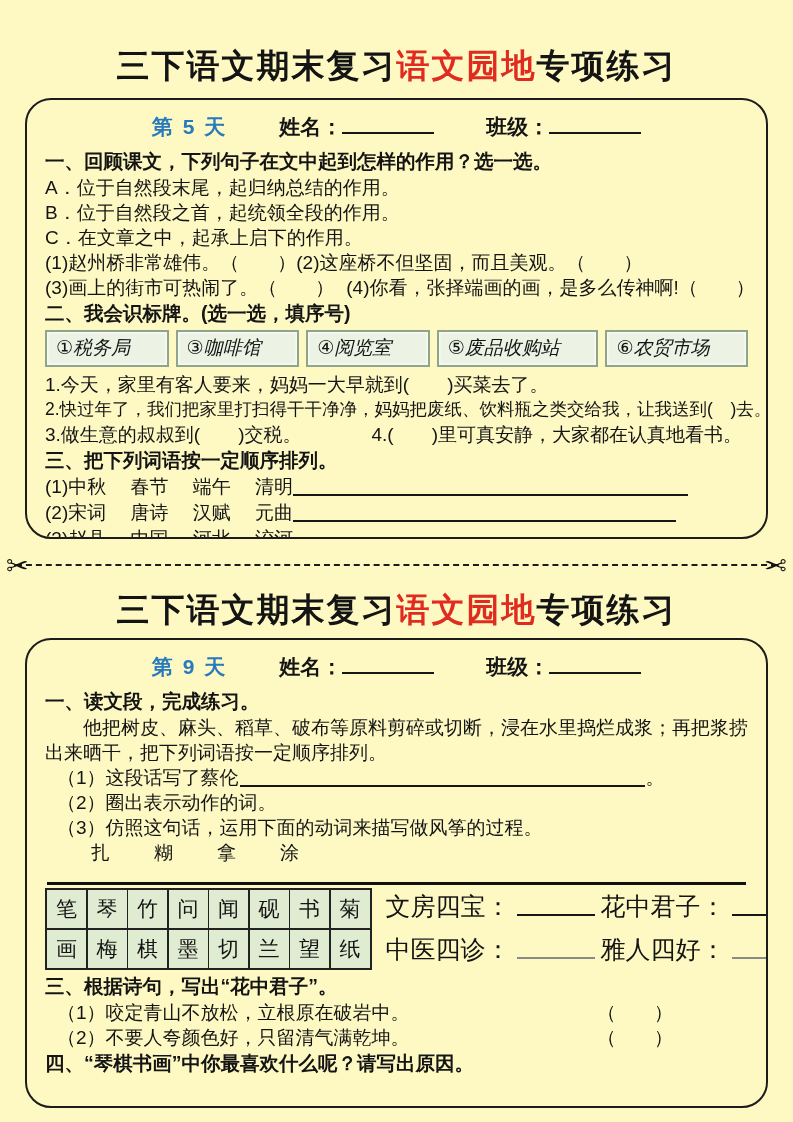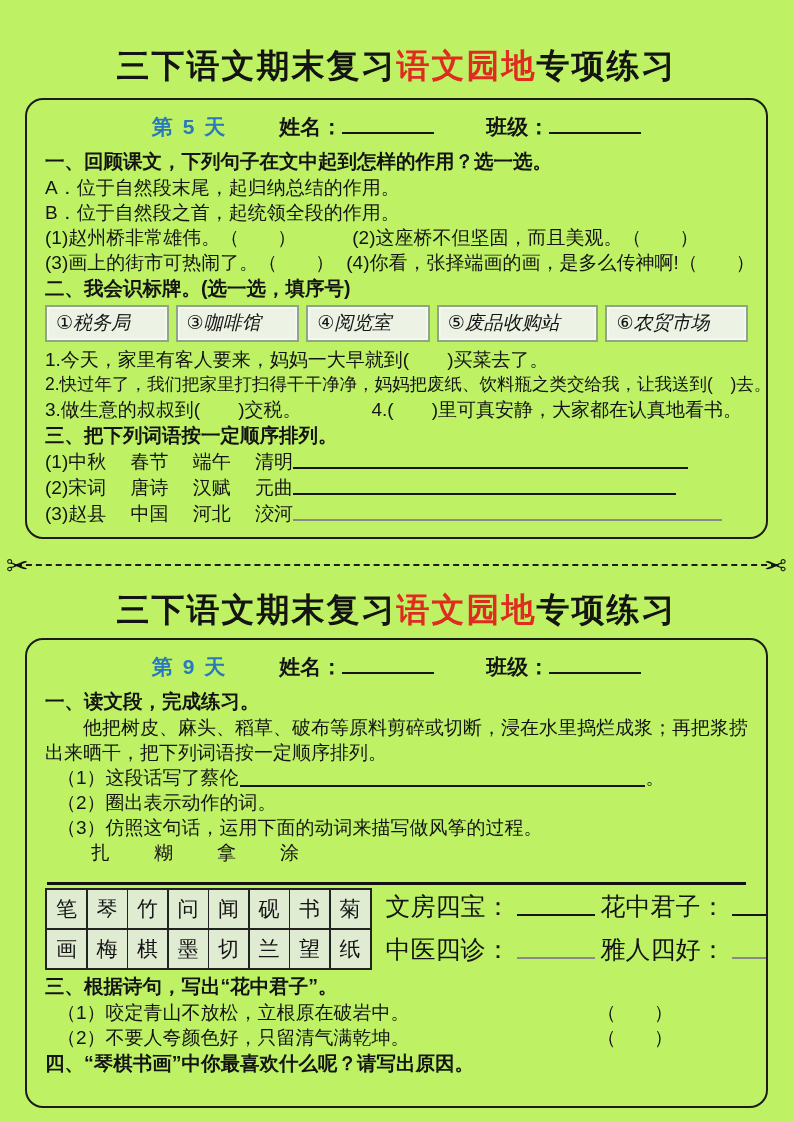--- a/index.html
+++ b/index.html
@@ -1,41 +1,41 @@
 <!DOCTYPE html>
 <html><head>
 <meta charset="utf-8">
 <style>
   * { margin:0; padding:0; box-sizing:border-box; }
   html,body { background:#ffffff; }
   .page {
     position:relative;
     width:793px; height:1122px;
     margin:0 auto;
-    background:#bef264;
+    background:#fef9c3;
     font-family:"Liberation Sans","DejaVu Sans",sans-serif;
     color:#141414;
     overflow:hidden;
   }
   .main-title {
     text-align:center;
     padding-top:44px;
     font-size:33px;
     font-weight:bold;
     letter-spacing:2px;
     line-height:44px;
     white-space:nowrap;
   }
   .main-title.second { padding-top:6px; }
   .title-red { color:#e02b20; }
   .sheet {
     width:743px;
     margin:10px auto 0;
     border:2.5px solid #1c1c1c;
-    border-radius:18px;
+    border-radius:26px;
     padding:8px 18px 10px;
     overflow:hidden;
   }
   .sheet-1 { height:441px; }
   .sheet-2 { height:470px; margin-top:6px; }
   .sheet-header {
     display:flex; justify-content:center; align-items:flex-end;
     gap:52px;
     font-size:21px; font-weight:bold;
     padding:4px 0 7px;
@@ -59,21 +59,21 @@
   .sign-box {
     background:#ecf2e4;
     border:2px solid #8fa48b;
     box-shadow:inset 0 0 0 1.5px #f7faf3;
     font-size:19px; line-height:24px;
     padding:4px 9px 5px;
     white-space:nowrap;
     flex:0 0 auto;
   }
   .sign-box.grow { flex:1 1 auto; text-align:left;font-style:italic; }
-  .wordline { display:flex; align-items:flex-start; font-size:19px; line-height:26px; }
+  .wordline { display:flex; align-items:center; font-size:19px; line-height:26px; }
   .wordline .words { white-space:nowrap; }
   .wordline .blank { flex:1; border-bottom-width:2.5px; margin-bottom:3px; }
   .passage { font-size:19px; line-height:25px; text-indent:2em; white-space:normal; }
   .sub-line { display:flex; align-items:flex-end; padding-left:12px; }
   .verbs { padding-left:46px; letter-spacing:2px; }
   .answer-line { border-bottom:3px solid #111; margin:17px 2px 3px; }
   .find-row { display:flex; align-items:flex-start; margin:2px 0 3px; }
   .char-grid {
     display:grid;
     grid-template-columns:repeat(8,39px);
@@ -115,21 +115,22 @@
   <div class="sheet sheet-1">
     <div class="sheet-header">
       <span class="day-label">第 5 天</span>
       <span><span>姓名：</span><span class="blank" style="width:92px"></span></span>
       <span><span>班级：</span><span class="blank" style="width:92px"></span></span>
     </div>
 
     <div class="heading">一、回顾课文，下列句子在文中起到怎样的作用？选一选。</div>
     <div class="line">A．位于自然段末尾，起归纳总结的作用。</div>
     <div class="line">B．位于自然段之首，起统领全段的作用。</div>
-    <div class="pair-row" style="gap:56px">
+    <div class="line">C．在文章之中，起承上启下的作用。</div>
+    <div class="pair-row" style="">
       <span class="line">(1)赵州桥非常雄伟。（　　）</span>
       <span class="line">(2)这座桥不但坚固，而且美观。（　　）</span>
     </div>
     <div class="pair-row" style="gap:12px">
       <span class="line">(3)画上的街市可热闹了。（　　）</span>
       <span class="line">(4)你看，张择端画的画，是多么传神啊!（　　）</span>
     </div>
 
     <div class="heading">二、我会识标牌。(选一选，填序号)</div>
     <div class="sign-row">

